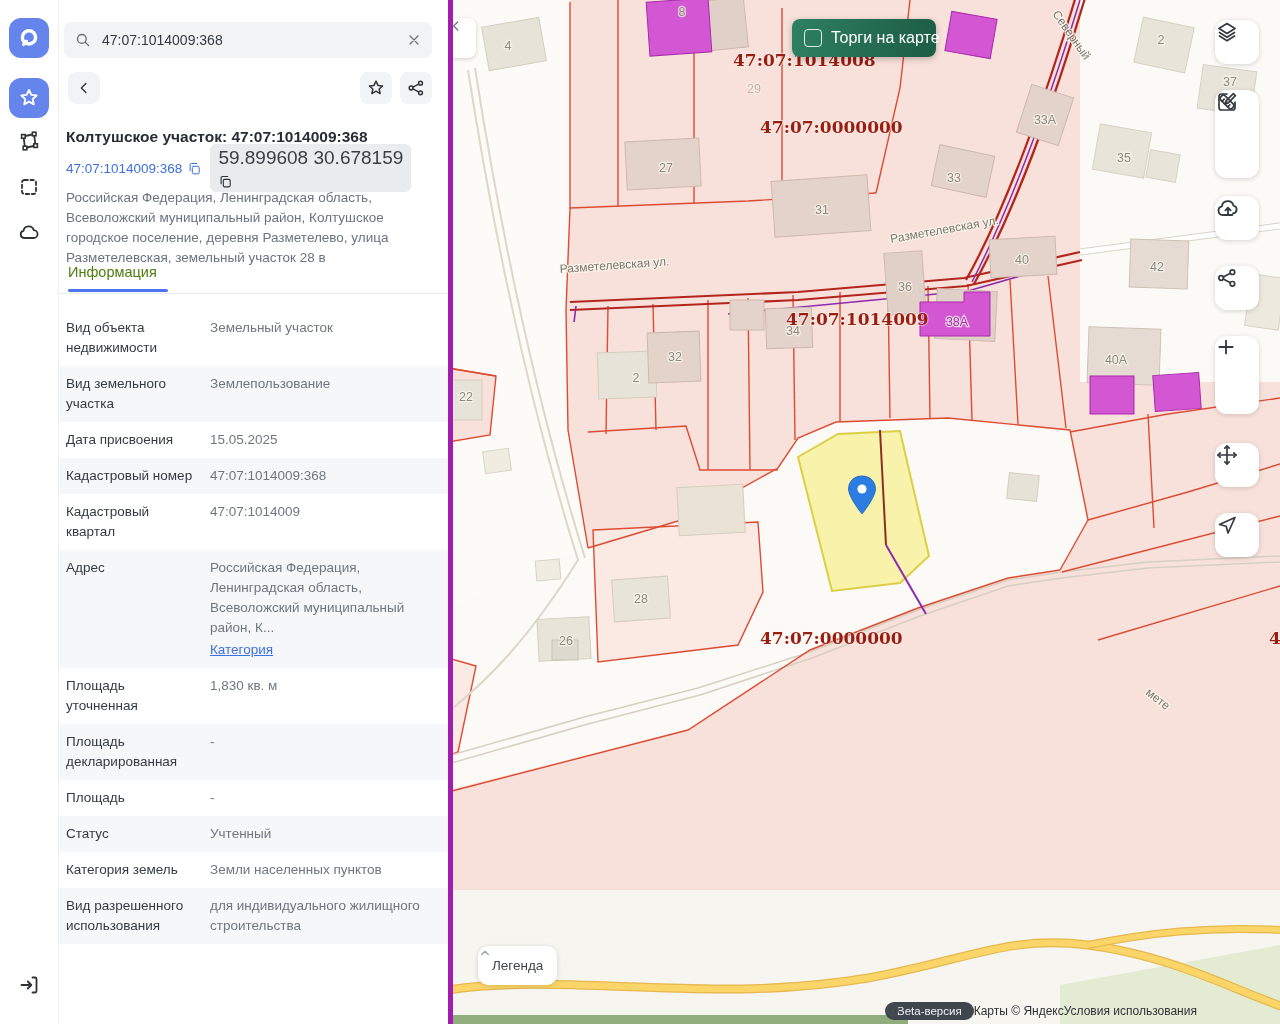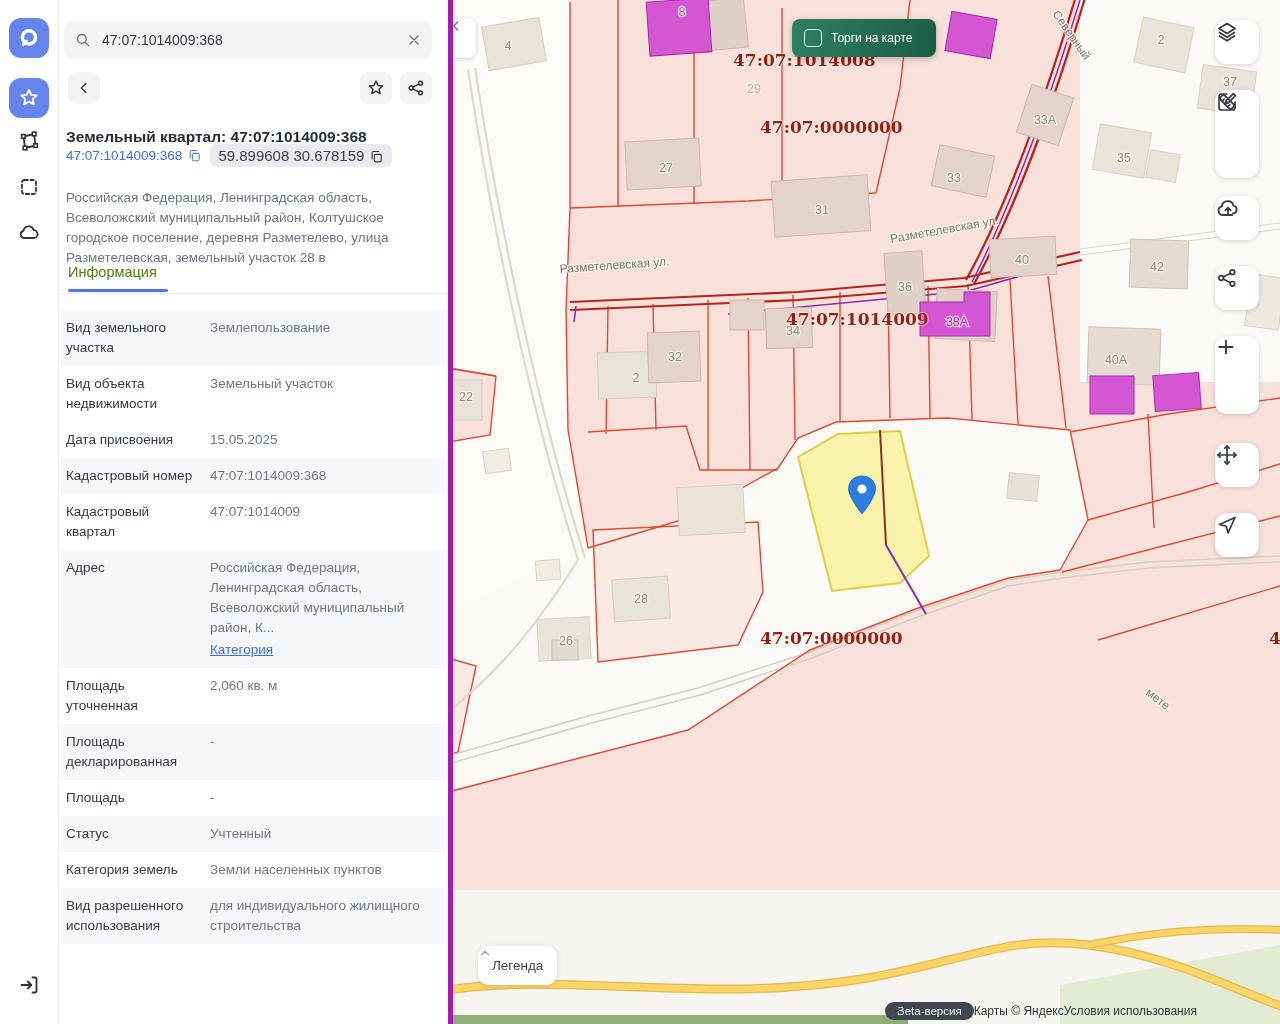--- a/index.html
+++ b/index.html
@@ -14,42 +14,42 @@
 
   
   .panel{position:absolute;left:58px;top:0;width:390px;height:1024px;background:#fff;z-index:20;border-right:5px solid #a21caf;}
   .search{position:absolute;left:6px;top:22px;width:368px;height:36px;background:#f1f3f5;border-radius:8px;
     display:flex;align-items:center;padding:0 10px;box-sizing:border-box;}
   .search input{flex:1;border:0;background:transparent;outline:none;font:14px "Liberation Sans",sans-serif;color:#353a42;margin:0 8px;}
   .hdr-btn{position:absolute;width:32px;height:32px;border-radius:8px;background:#f1f3f5;display:flex;align-items:center;justify-content:center;cursor:pointer;}
   .title{position:absolute;left:8px;top:118px;width:370px;font-size:15.5px;font-weight:bold;color:#272c35;}
   .chips{position:absolute;left:8px;top:144px;display:flex;gap:8px;align-items:center;}
   .chip1{display:flex;align-items:center;gap:5px;color:#3d6fe0;font-size:13.5px;cursor:pointer;}
-  .chip2{display:flex;align-items:flex-end;gap:5px;background:#e9ebef;border-radius:6px;padding:3px 8px;color:#3a3f46;font-size:15px;cursor:pointer;}
+  .chip2{display:flex;align-items:flex-start;gap:5px;background:#e9ebef;border-radius:6px;padding:3px 8px;color:#3a3f46;font-size:19px;cursor:pointer;flex-direction:column;}
   .addr{position:absolute;left:8px;top:174px;width:366px;font-size:13.5px;line-height:20px;color:#6b7280;}
   .tab{position:absolute;left:10px;top:264px;font-size:14.5px;font-weight:normal;color:#4d7c0f;cursor:pointer;}
   .tab-line{position:absolute;left:10px;top:289px;width:100px;height:3px;background:#4f74f0;border-radius:2px;}
   .tab-div{position:absolute;left:0;top:293px;width:390px;height:1px;background:#e9ecef;}
   .itable{position:absolute;left:0;top:310px;width:390px;}
   .irow{display:grid;grid-template-columns:134px 1fr;column-gap:10px;padding:8px 8px 8px 8px;box-sizing:border-box;}
   .irow.alt{background:#f6f7f9;}
   .ilabel{font-size:13.5px;line-height:20px;color:#343a44;font-weight:500;}
   .ivalue{font-size:13.5px;line-height:20px;color:#6f7680;}
   .expand{color:#3d6fe0;text-decoration:underline;cursor:pointer;display:inline-block;margin-top:2px;}
 
   
   .map{position:absolute;left:448px;top:0;width:832px;height:1024px;overflow:hidden;background:#f7f5ef;cursor:grab;}
   .map svg{position:absolute;left:0;top:0;}
   .collapse-btn{position:absolute;left:0;top:18px;width:28px;height:40px;background:#fff;border-radius:8px;
     box-shadow:0 1px 4px rgba(0,0,0,.18);display:flex;align-items:center;justify-content:center;cursor:pointer;z-index:5;}
   .torgi{position:absolute;left:344px;top:19px;width:144px;height:38px;border-radius:8px;cursor:pointer;
     background:linear-gradient(100deg,#2e8163 0%,#246c52 55%,#1c5d45 100%);box-shadow:0 2px 6px rgba(0,0,0,.25);
     display:flex;align-items:center;gap:9px;padding:0 12px;box-sizing:border-box;z-index:5;}
   .torgi .cbx{width:16px;height:16px;border:1.6px solid rgba(255,255,255,.85);border-radius:4px;flex:0 0 auto;}
-  .torgi .lbl{color:#fff;font-size:12px;white-space:nowrap;}
+  .torgi .lbl{color:#fff;font-size:16px;white-space:nowrap;}
   .mapbtn{position:absolute;left:767px;width:44px;height:44px;background:#fff;border-radius:12px;
     box-shadow:0 1px 5px rgba(0,0,0,.16);display:flex;align-items:center;justify-content:center;cursor:pointer;z-index:5;}
   .mapgroup{position:absolute;left:767px;width:44px;background:#fff;border-radius:12px;
     box-shadow:0 1px 5px rgba(0,0,0,.16);display:flex;flex-direction:column;align-items:center;justify-content:space-around;cursor:pointer;z-index:5;}
   .legend{position:absolute;left:30px;top:946px;height:39px;background:#fff;border-radius:10px;
     box-shadow:0 1px 5px rgba(0,0,0,.15);display:flex;align-items:center;gap:8px;padding:0 14px;cursor:pointer;z-index:5;}
   .legend span{font-size:13.5px;color:#3f444c;}
   .scalebar{position:absolute;left:146px;top:1056px;width:124px;height:15px;background:rgba(255,255,255,.72);
     border:1px solid #a9a294;box-sizing:border-box;display:flex;align-items:flex-end;justify-content:center;z-index:5;}
   .scalebar span{font-size:11px;color:#4a4f56;}
@@ -138,21 +138,21 @@
     </div>
     <div class="hdr-btn" style="left:342px;top:72px">
       <svg width="20" height="20" viewBox="0 0 24 24">
         <circle cx="6.2" cy="12" r="2.3" class="icd"></circle>
           <circle cx="17.4" cy="6.2" r="2.3" class="icd"></circle>
         <circle cx="17.4" cy="17.8" r="2.3" class="icd"></circle>
         <path d="M8.3 10.9l7-3.6M8.3 13.1l7 3.6" class="icd"></path>
       </svg>
     </div>
 
-    <h1 class="title">Земельный квартал: 47:07:1014009:368</h1>
+    <h1 class="title">Колтушское участок: 47:07:1014009:368</h1>
 
     <div class="chips">
       <div class="chip1">
         <span>47:07:1014009:368</span>
         <svg width="15" height="15" viewBox="0 0 24 24">
           <rect x="8.5" y="8.5" width="11" height="12" rx="2" class="icb"></rect>
           <path d="M5 15.5V6a2 2 0 0 1 2-2h8.5" class="icb"></path>
         </svg>
       </div>
       <div class="chip2">
@@ -164,47 +164,47 @@
       </div>
     </div>
 
     <p class="addr">Российская Федерация, Ленинградская область, Всеволожский муниципальный район, Колтушское городское поселение, деревня Разметелево, улица Разметелевская, земельный участок 28 в</p>
 
     <div class="tab">Информация</div>
     <div class="tab-line"></div>
     <div class="tab-div"></div>
 
     <div class="itable">
+        <div class="irow">
+          <div class="ilabel">Вид объекта недвижимости</div>
+          <div class="ivalue">Земельный участок</div>
+        </div>
         <div class="irow alt">
           <div class="ilabel">Вид земельного участка</div>
           <div class="ivalue">Землепользование</div>
         </div>
         <div class="irow">
-          <div class="ilabel">Вид объекта недвижимости</div>
-          <div class="ivalue">Земельный участок</div>
-        </div>
-        <div class="irow">
           <div class="ilabel">Дата присвоения</div>
           <div class="ivalue">15.05.2025</div>
         </div>
         <div class="irow alt">
           <div class="ilabel">Кадастровый номер</div>
           <div class="ivalue">47:07:1014009:368</div>
         </div>
         <div class="irow">
           <div class="ilabel">Кадастровый квартал</div>
           <div class="ivalue">47:07:1014009</div>
         </div>
         <div class="irow alt">
           <div class="ilabel">Адрес</div>
           <div class="ivalue">Российская Федерация, Ленинградская область, Всеволожский муниципальный район, К...<br><a class="expand">Категория</a></div>
         </div>
         <div class="irow">
           <div class="ilabel">Площадь уточненная</div>
-          <div class="ivalue">2,060 кв. м</div>
+          <div class="ivalue">1,830 кв. м</div>
         </div>
         <div class="irow alt">
           <div class="ilabel">Площадь декларированная</div>
           <div class="ivalue">-</div>
         </div>
         <div class="irow">
           <div class="ilabel">Площадь</div>
           <div class="ivalue">-</div>
         </div>
         <div class="irow alt">

